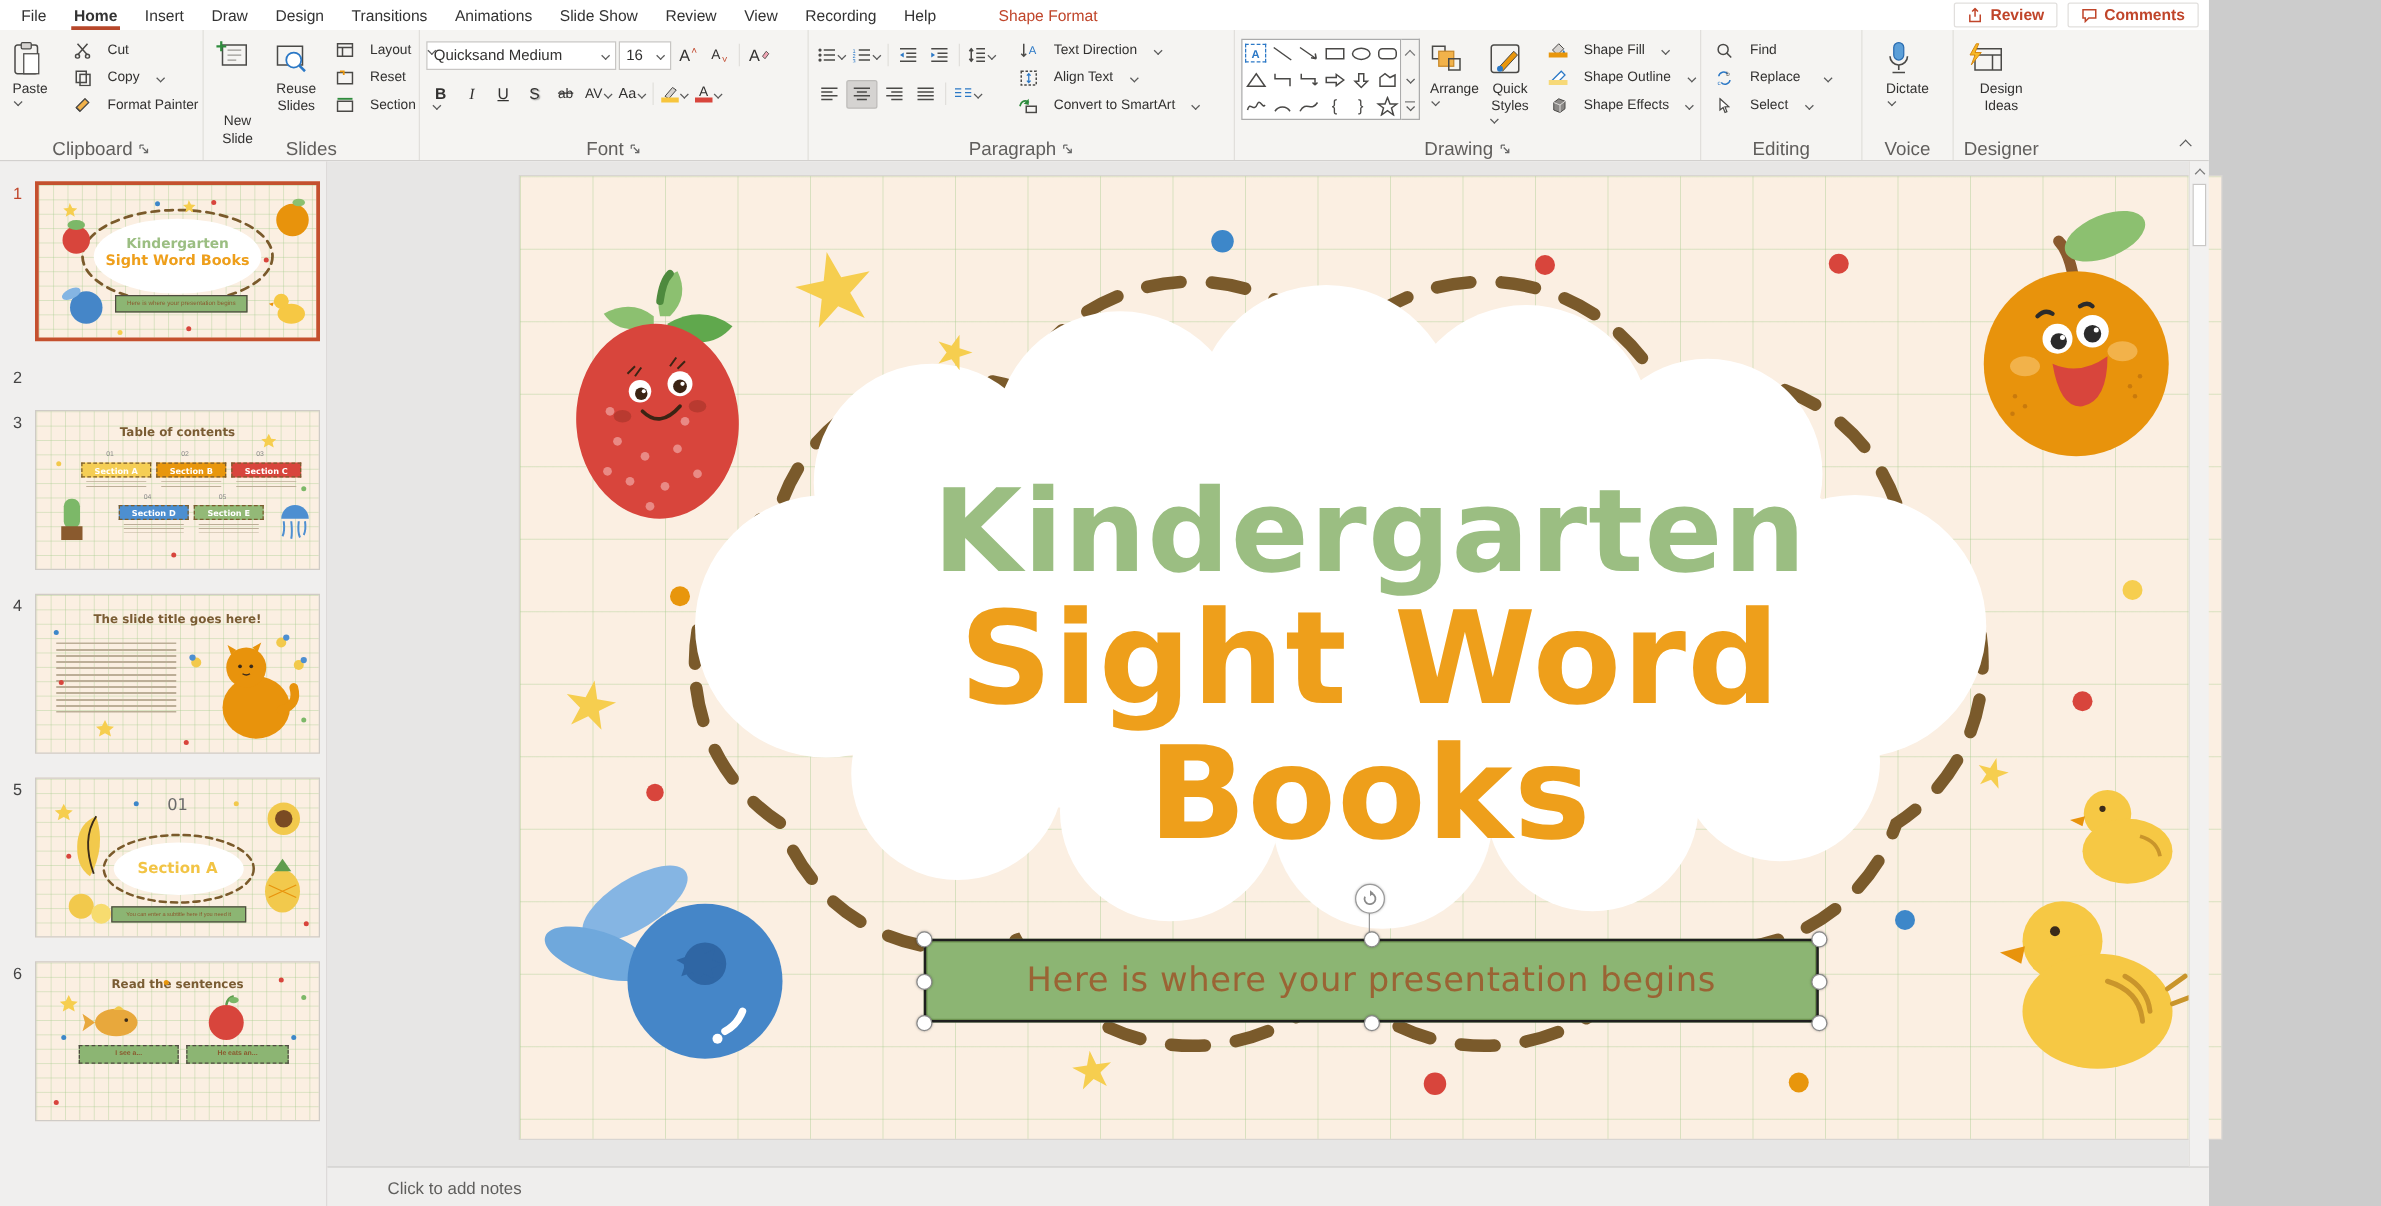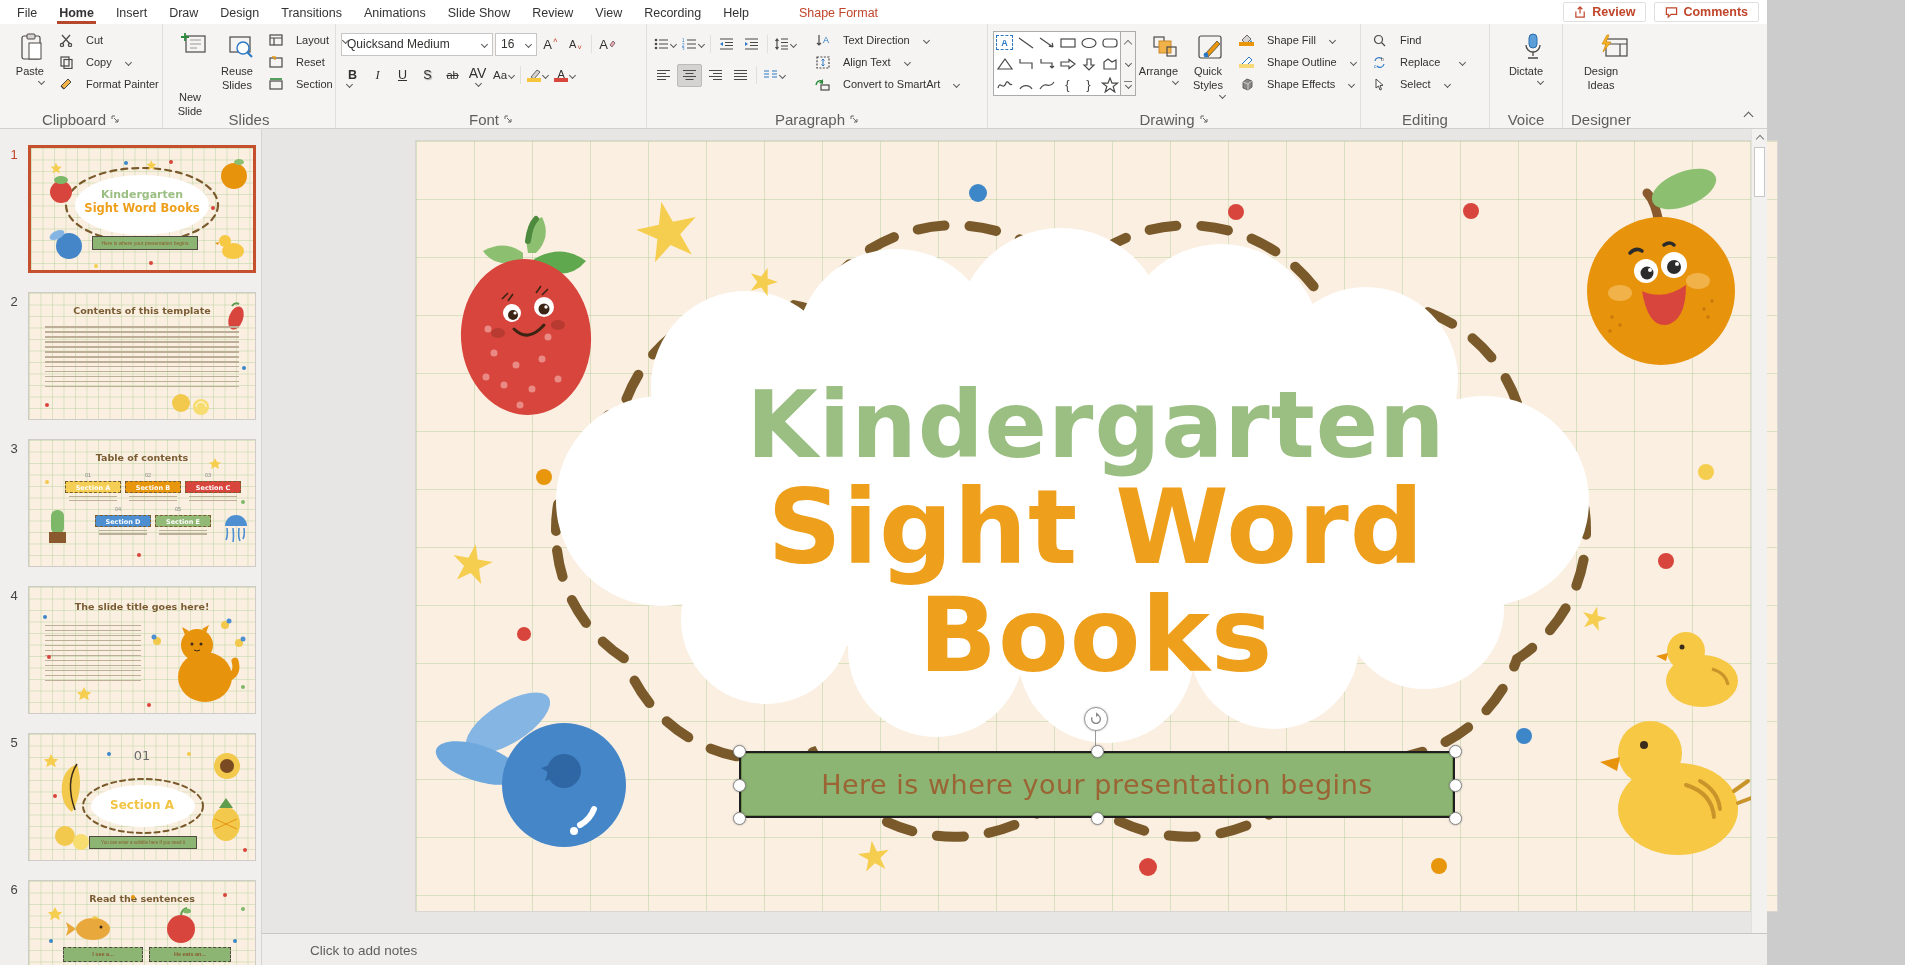--- a/index.html
+++ b/index.html
@@ -15,21 +15,21 @@
   .menu-right{position:absolute;right:8px;top:2px;display:flex;gap:8px;}
   .pill-btn{display:flex;align-items:center;gap:5px;height:20px;padding:0 10px;border:1px solid #E1DFDD;background:#fff;border-radius:2px;color:#C0452A;font-size:12.5px;font-weight:bold;cursor:pointer;}
   .pill-btn svg{display:block;}
 
   
   .ribbon{position:relative;height:104px;background:#F5F4F2;border-bottom:1px solid #D2D0CE;display:flex;align-items:stretch;}
   .rgroup{display:flex;flex-direction:column;border-right:1px solid #E1DFDC;padding:3px 5px 0;}
   .rcontent{flex:1;display:flex;align-items:flex-start;gap:3px;}
   .glabel{height:17px;display:flex;align-items:center;justify-content:center;gap:5px;font-size:15px;color:#605E5C;}
   .launcher{width:9px;height:9px;flex:0 0 auto;}
-  .bigbtn{display:flex;flex-direction:column;align-items:flex-end;justify-content:flex-start;min-width:44px;padding:5px 5px 2px;height:74px;box-sizing:border-box;font-size:11px;color:#323130;text-align:center;line-height:1.25;cursor:pointer;border-radius:2px;}
+  .bigbtn{display:flex;flex-direction:column;align-items:flex-start;justify-content:flex-start;min-width:44px;padding:5px 5px 2px;height:74px;box-sizing:border-box;font-size:11px;color:#323130;text-align:center;line-height:1.25;cursor:pointer;border-radius:2px;}
   .bigbtn .bicon{height:30px;display:flex;align-items:center;justify-content:center;margin-bottom:3px;}
   .smallcol{display:flex;flex-direction:column;justify-content:flex-start;padding-top:2px;}
   .smallbtn{display:flex;align-items:center;gap:12px;height:22px;padding:0 5px;font-size:11px;color:#323130;cursor:pointer;white-space:nowrap;border-radius:2px;}
   .cv{display:inline-block;width:4px;height:4px;border-right:1px solid #5a5a5a;border-bottom:1px solid #5a5a5a;transform:rotate(45deg);margin-left:2px;vertical-align:2px;}
   .sep-v{width:1px;background:#E1DFDC;margin:4px 2px;}
   .fontcol{display:flex;flex-direction:column;gap:5px;padding-top:4px;}
   .fontrow{display:flex;align-items:center;gap:2px;}
   .combo{display:flex;align-items:center;justify-content:space-between;gap:4px;border:1px solid #C8C6C4;background:#fff;height:21px;padding:0 5px;font-size:12px;color:#323130;}
   .tbtn{min-width:19px;height:21px;display:flex;align-items:center;justify-content:center;font-size:12.5px;color:#323130;cursor:pointer;padding:0 2px;border-radius:2px;}
   .tbtn.active{background:#D5D3D1;border:1px solid #BDBBB9;}
@@ -277,21 +277,21 @@
               </div>
             <div class="tbtn" style="text-decoration:underline;">
                 <span>U</span>
               </div>
             <div class="tbtn" style="text-shadow:1px 1px 1px #9a9a9a;">
                 <span>S</span>
               </div>
             <div class="tbtn" style="text-decoration:line-through;font-size:11px;">
                 <span>ab</span>
               </div>
-            <div class="tbtn" style="font-size:14px;flex-direction:column;">
+            <div class="tbtn" style="font-size:11px;">
                 <span>AV</span>
                 <i class="cv"></i>
               </div>
             <div class="tbtn" style="font-size:11.5px;">
                 <span>Aa</span>
                 <i class="cv"></i>
               </div>
             <div class="sep-v" style="height:18px;"></div>
             <div class="tbtn">
               <span class="stack">
@@ -713,33 +713,20 @@
               <circle cx="65" cy="118" r="2" fill="#F6CE4F"></circle>
           </svg>
           <div class="abs mini-title" style="top:40px;font-size:11px;color:#9BBE82;">Kindergarten</div>
           <div class="abs mini-title" style="top:53px;font-size:11.5px;color:#EE9F1B;">Sight Word Books</div>
           <div class="abs mini-bar" style="left:61px;top:88px;width:104px;height:12px;font-size:5px;line-height:12px;">Here is where your presentation begins</div>
         </div>
       </div>
 
       <div class="thumb-row">
         <span class="thumb-num">2</span>
-        <div class="thumb">
-          <div class="abs mini-title" style="top:12px;font-size:9.5px;">Contents of this template</div>
-          <svg class="abs" width="228" height="128" style="left:0;top:0;">
-            <ellipse cx="207" cy="25" rx="7" ry="12" fill="#D8453C" transform="rotate(20 207 25)"></ellipse>
-              <path d="M203 13 q3 -4 7 -2" stroke="#5f9c4d" fill="none" stroke-width="2"></path>
-            <circle cx="152" cy="110" r="9" fill="#F2C94C"></circle>
-              <circle cx="172" cy="114" r="8" fill="#F7DC6F"></circle>
-              <path d="M167 114 a5 5 0 0 1 10 0" stroke="#fff" fill="none"></path>
-            <circle cx="18" cy="112" r="2" fill="#D8453C"></circle>
-              <circle cx="215" cy="75" r="2" fill="#3D87C9"></circle>
-          </svg>
-          <div class="abs mini-lines" style="left:16px;top:33px;width:194px;height:62px;"></div>
-        </div>
       </div>
 
       <div class="thumb-row">
         <span class="thumb-num">3</span>
         <div class="thumb">
           <div class="abs mini-title" style="top:12px;font-size:9.5px;">Table of contents</div>
           <span class="mini-num" style="left:56px;top:32px;">01</span>
           <span class="mini-num" style="left:116px;top:32px;">02</span>
           <span class="mini-num" style="left:176px;top:32px;">03</span>
           <div class="chip chip-a" style="left:36px;top:41px;width:56px;">Section A</div>

